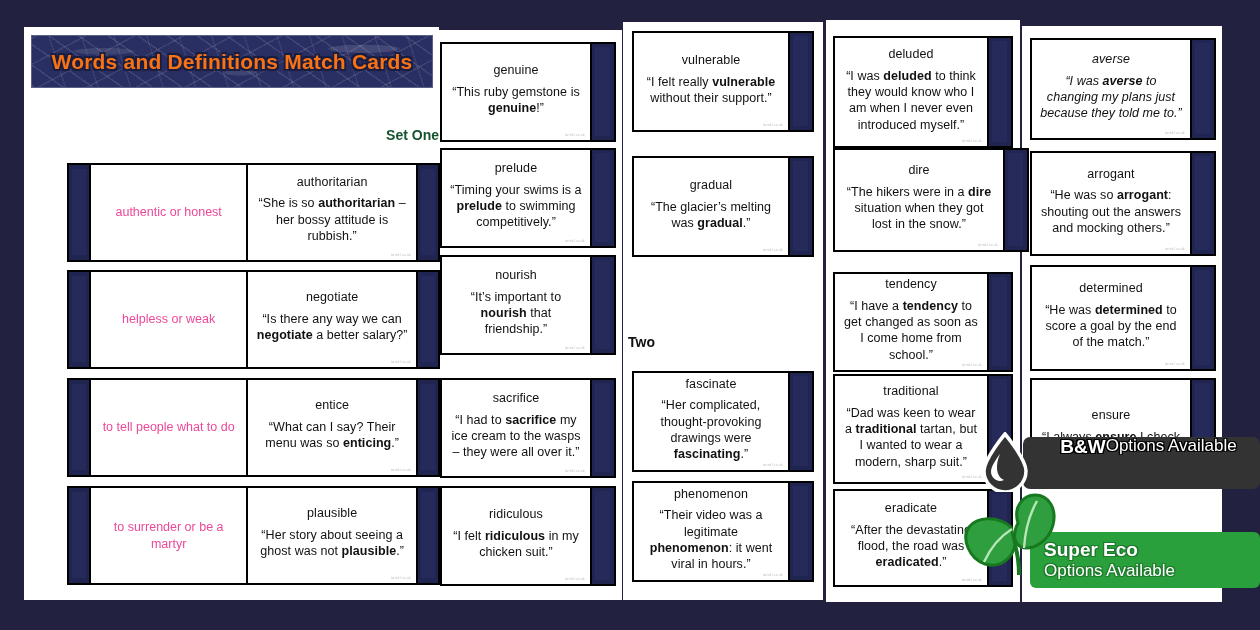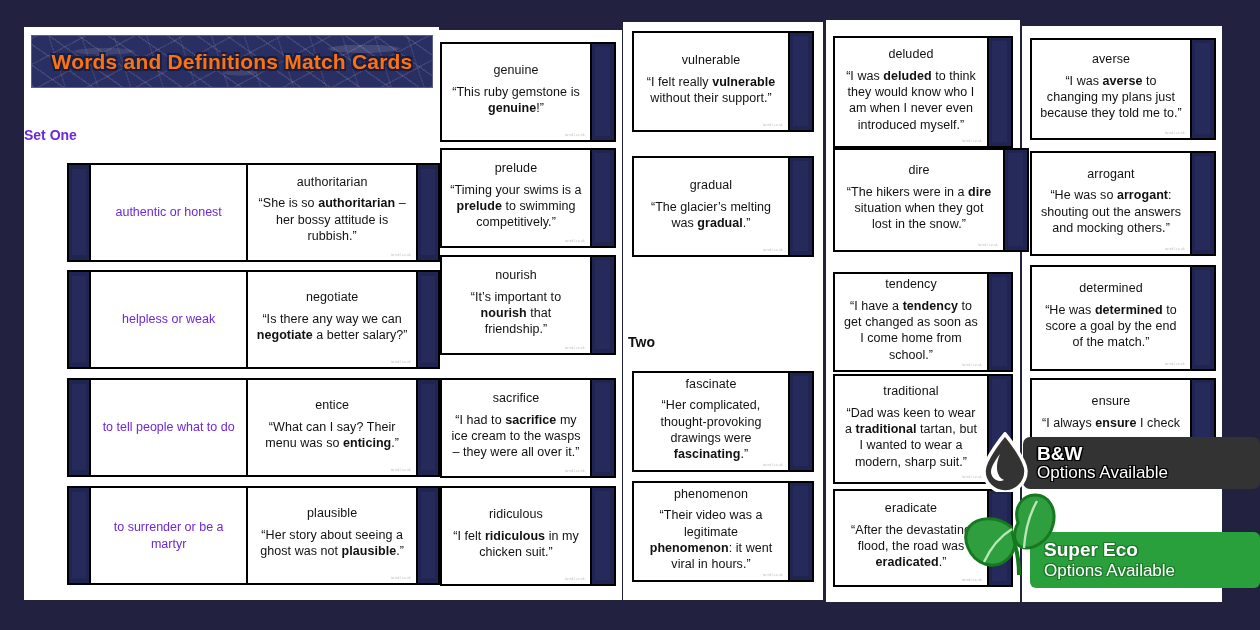--- a/index.html
+++ b/index.html
@@ -83,40 +83,40 @@
     display:flex;align-items:center;justify-content:center;
     color:#f97316;font-size:21px;font-weight:700;letter-spacing:.2px;
     text-shadow:
       -1.6px -1.6px 0 #1a1d3d, 1.6px -1.6px 0 #1a1d3d,
       -1.6px  1.6px 0 #1a1d3d, 1.6px  1.6px 0 #1a1d3d,
        0 0 3px rgba(0,0,0,.55);
     white-space:nowrap;
   }
   #setone{
     position:absolute;left:0;top:100px;width:100%;
-    text-align:left;font-size:14px;font-weight:700;color:#6d28d9;
+    text-align:right;font-size:14px;font-weight:700;color:#14532d;
   }
 
   
   .matchrow{
     position:absolute;left:43px;width:373px;height:99px;
     display:flex;align-items:stretch;
   }
   .matchrow .tabL{
     flex:0 0 22px;background:#1f2451;border:2px solid #000;border-right:none;
     position:relative;box-sizing:border-box;
   }
   .matchrow .tabL:after{
     content:"";position:absolute;left:3px;top:4px;right:3px;bottom:5px;
     background:#2a2f63;opacity:.55;
   }
   .matchrow .defcell{
     flex:1 1 48%;border:2px solid #000;border-right:1px solid #000;
     background:#fff;display:flex;align-items:center;justify-content:center;
-    text-align:center;font-size:12.5px;color:#6d28d9;line-height:1.3;
+    text-align:center;font-size:12.5px;color:#ec4899;line-height:1.3;
     padding:4px 10px;box-sizing:border-box;
   }
   .matchrow .wordcell{
     flex:1 1 52%;border:2px solid #000;border-left:1px solid #000;
     background:#fff;position:relative;
     display:flex;flex-direction:column;align-items:center;justify-content:center;
     text-align:center;padding:4px 8px 10px 8px;box-sizing:border-box;
   }
   .matchrow .tabR{
     flex:0 0 22px;background:#1f2451;border:2px solid #000;border-left:none;
@@ -141,21 +141,21 @@
 
   
   .rcard{position:absolute;}
   .rcard .cbody{order:1;}
   .rcard .tab{order:2;border-left:2px solid #000;border-right:none;}
 
   
   #bw-badge{
     position:absolute;left:1023px;top:437px;width:237px;height:52px;
     background:#333333;border-radius:7px;
-    display:flex;flex-direction:column;justify-content:center;
+    display:flex;flex-direction:row;justify-content:center;
     padding-left:14px;box-sizing:border-box;
     z-index:40;
   }
   #bw-badge .l1{
     color:#ffffff;font-size:19px;font-weight:700;line-height:1.05;
     text-shadow:-1.4px -1.4px 0 #000,1.4px -1.4px 0 #000,-1.4px 1.4px 0 #000,1.4px 1.4px 0 #000;
   }
   #bw-badge .l2{
     color:#ffffff;font-size:17px;font-weight:400;line-height:1.1;
     text-shadow:-1.2px -1.2px 0 #000,1.2px -1.2px 0 #000,-1.2px 1.2px 0 #000,1.2px 1.2px 0 #000;
@@ -312,21 +312,21 @@
 
   <div class="card rcard" style="left:833px;top:489px;width:180px;height:98px;">
     <div class="cbody">
       <div class="word">eradicate</div>
       <div class="sentence"><span>“After the devastating flood, the road was </span><b>eradicated</b><span>.”</span></div>
       <div class="wm">twinkl.co.uk</div>
     </div>
     <div class="tab"></div>
   </div>
 
-  <div class="card rcard" style="left:1030px;top:38px;width:186px;height:102px;">
+  <div class="card rcard" style="left:1030px;top:38px;width:186px;height:102px;font-style:italic;">
     <div class="cbody">
       <div class="word">averse</div>
       <div class="sentence"><span>“I was </span><b>averse</b><span> to changing my plans just because they told me to.”</span></div>
       <div class="wm">twinkl.co.uk</div>
     </div>
     <div class="tab"></div>
   </div>
 
   <div class="card rcard" style="left:1030px;top:151px;width:186px;height:105px;">
     <div class="cbody">
@@ -340,21 +340,21 @@
   <div class="card rcard" style="left:1030px;top:265px;width:186px;height:106px;">
     <div class="cbody">
       <div class="word">determined</div>
       <div class="sentence"><span>“He was </span><b>determined</b><span> to score a goal by the end of the match.”</span></div>
       <div class="wm">twinkl.co.uk</div>
     </div>
     <div class="tab"></div>
   </div>
 
   <div class="card rcard" style="left:1030px;top:378px;width:186px;height:106px;">
-    <div class="cbody" style="justify-content:flex-start;padding-top:14px;">
+    <div class="cbody" style="justify-content:flex-start;padding-top:28px;">
       <div class="word">ensure</div>
       <div class="sentence"><span>“I always </span><b>ensure</b><span> I check</span></div>
       <div class="wm">twinkl.co.uk</div>
     </div>
     <div class="tab"></div>
   </div>
 
   <div id="sheet1">
 
     <div id="banner">

